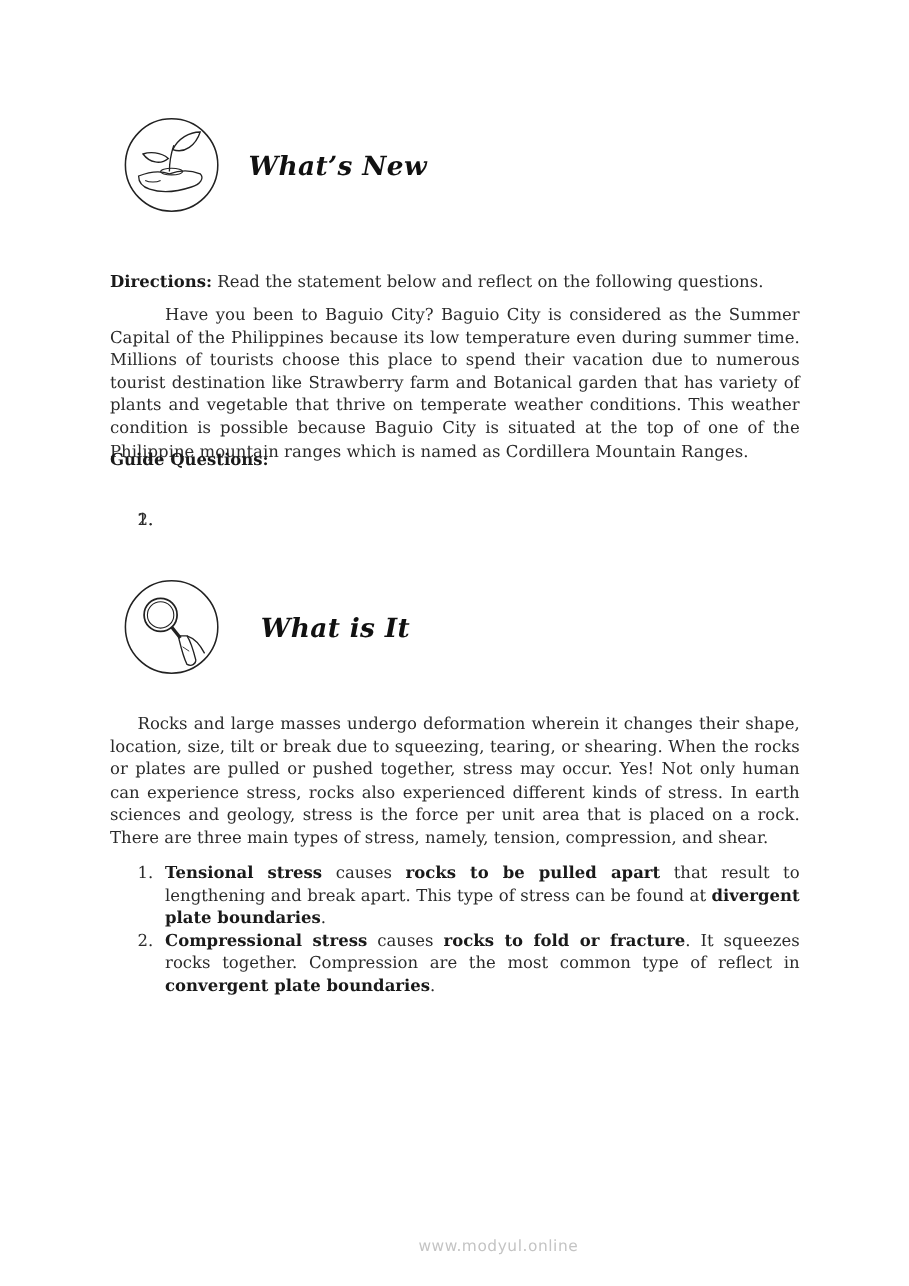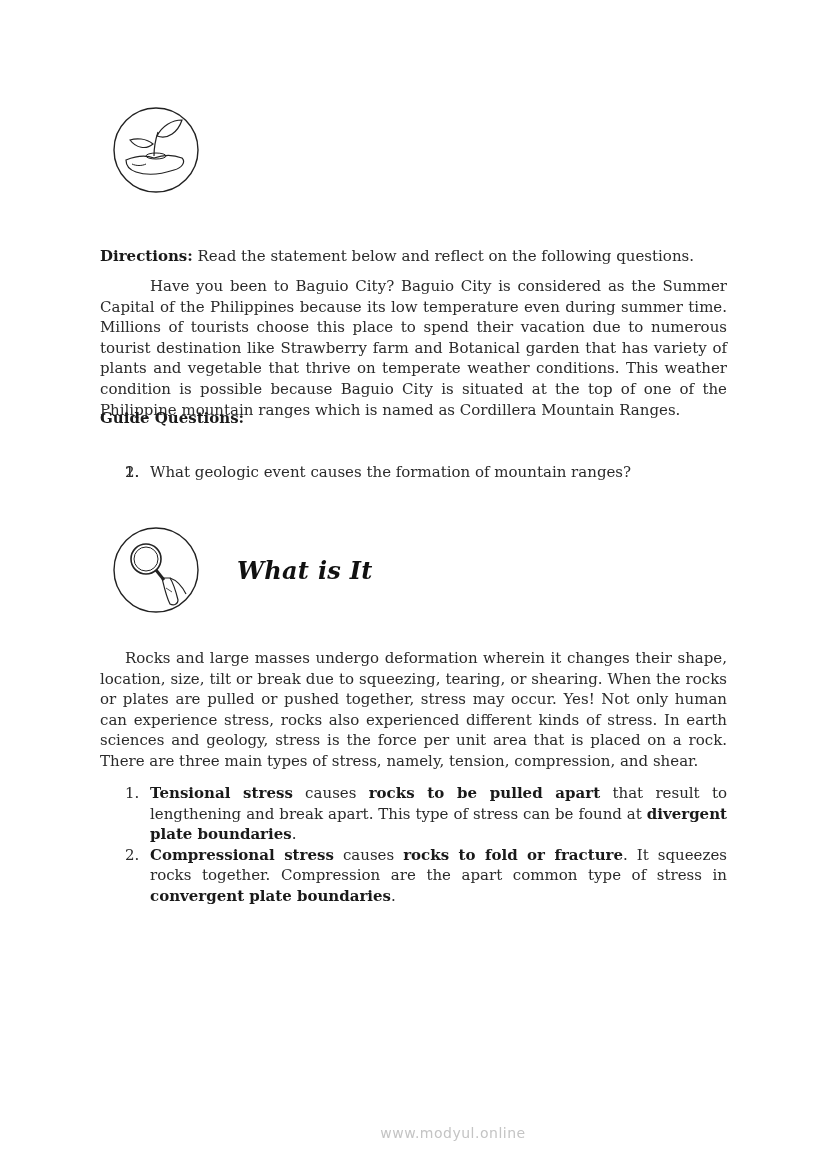--- a/index.html
+++ b/index.html
@@ -27,38 +27,38 @@
 <div class="section-head" style="top:106px;">
   <svg class="icon-circle" viewBox="0 0 88 88">
     <circle cx="44" cy="44" r="42" fill="none" stroke="#222" stroke-width="1.4"></circle>
     <path d="M14 54 C24 50 34 49 42 52 C50 49 60 48 70 52 C74 56 70 62 62 64 C50 68 36 70 24 66 C18 64 14 60 14 54 Z" fill="none" stroke="#222" stroke-width="1.2"></path>
     <path d="M20 58 C24 60 30 60 34 58" fill="none" stroke="#222" stroke-width="1"></path>
     <path d="M42 50 C42 40 44 32 46 26" fill="none" stroke="#222" stroke-width="1.2"></path>
     <path d="M45 30 C50 20 60 14 70 14 C66 26 56 34 45 30 Z" fill="none" stroke="#222" stroke-width="1.2"></path>
     <path d="M41 38 C34 32 24 32 18 34 C24 42 34 44 41 38 Z" fill="none" stroke="#222" stroke-width="1.2"></path>
     <ellipse cx="44" cy="50" rx="10" ry="3" fill="none" stroke="#222" stroke-width="1"></ellipse>
   </svg>
+  <div class="section-title">What’s New</div>
 </div>
 
 <div class="text" style="top:230px;">
   <b>Directions:</b><span> Read the statement below and reflect on the following questions.</span>
 </div>
 
 <div class="text justify indent" style="top:260px;">Have you been to Baguio City? Baguio City is considered as the Summer Capital of the Philippines because its low temperature even during summer time. Millions of tourists choose this place to spend their vacation due to numerous tourist destination like Strawberry farm and Botanical garden that has variety of plants and vegetable that thrive on temperate weather conditions. This weather condition is possible because Baguio City is situated at the top of one of the Philippine mountain ranges which is named as Cordillera Mountain Ranges.</div>
 
 <div class="text" style="top:392px;">
   <b>Guide Questions:</b>
 </div>
 <ol class="text" style="top:446px;">
   <li>
     <span class="num">1.</span>
   </li>
   <li>
     <span class="num">2.</span>
-    <span>What geologic event causes the formation of mountain ranges?</span>
   </li>
 </ol>
 
 <div class="section-head" style="top:526px;gap:11px;">
   <svg class="icon-circle" viewBox="0 0 88 88">
     <circle cx="44" cy="44" r="42" fill="none" stroke="#222" stroke-width="1.4"></circle>
     <circle cx="34" cy="33" r="15" fill="none" stroke="#222" stroke-width="1.6"></circle>
     <circle cx="34" cy="33" r="12" fill="none" stroke="#222" stroke-width="1"></circle>
     <path d="M44 44 L52 54" stroke="#222" stroke-width="3"></path>
     <path d="M50 52 C52 60 54 70 58 78 C62 80 66 78 66 74 C64 66 62 58 58 52 Z" fill="none" stroke="#222" stroke-width="1.2"></path>
@@ -70,17 +70,17 @@
 
 <div class="text justify indent2" style="top:632px;">Rocks and large masses undergo deformation wherein it changes their shape, location, size, tilt or break due to squeezing, tearing, or shearing. When the rocks or plates are pulled or pushed together, stress may occur. Yes! Not only human can experience stress, rocks also experienced different kinds of stress. In earth sciences and geology, stress is the force per unit area that is placed on a rock. There are three main types of stress, namely, tension, compression, and shear.</div>
 
 <ol class="text justify" style="top:767px;">
   <li>
     <span class="num">1.</span>
     <b>Tensional stress</b><span> causes </span><b>rocks to be pulled apart</b><span> that result to lengthening and break apart. This type of stress can be found at </span><b>divergent plate boundaries</b><span>.</span>
   </li>
   <li>
     <span class="num">2.</span>
-    <b>Compressional stress</b><span> causes </span><b>rocks to fold or fracture</b><span>. It squeezes rocks together. Compression are the apart common type of stress in </span><b>convergent plate boundaries</b><span>.</span>
+    <b>Compressional stress</b><span> causes </span><b>rocks to fold or fracture</b><span>. It squeezes rocks together. Compression are the most common type of reflect in </span><b>convergent plate boundaries</b><span>.</span>
   </li>
 </ol>
 
 <div class="footer">www.modyul.online</div>
 
 </body></html>

